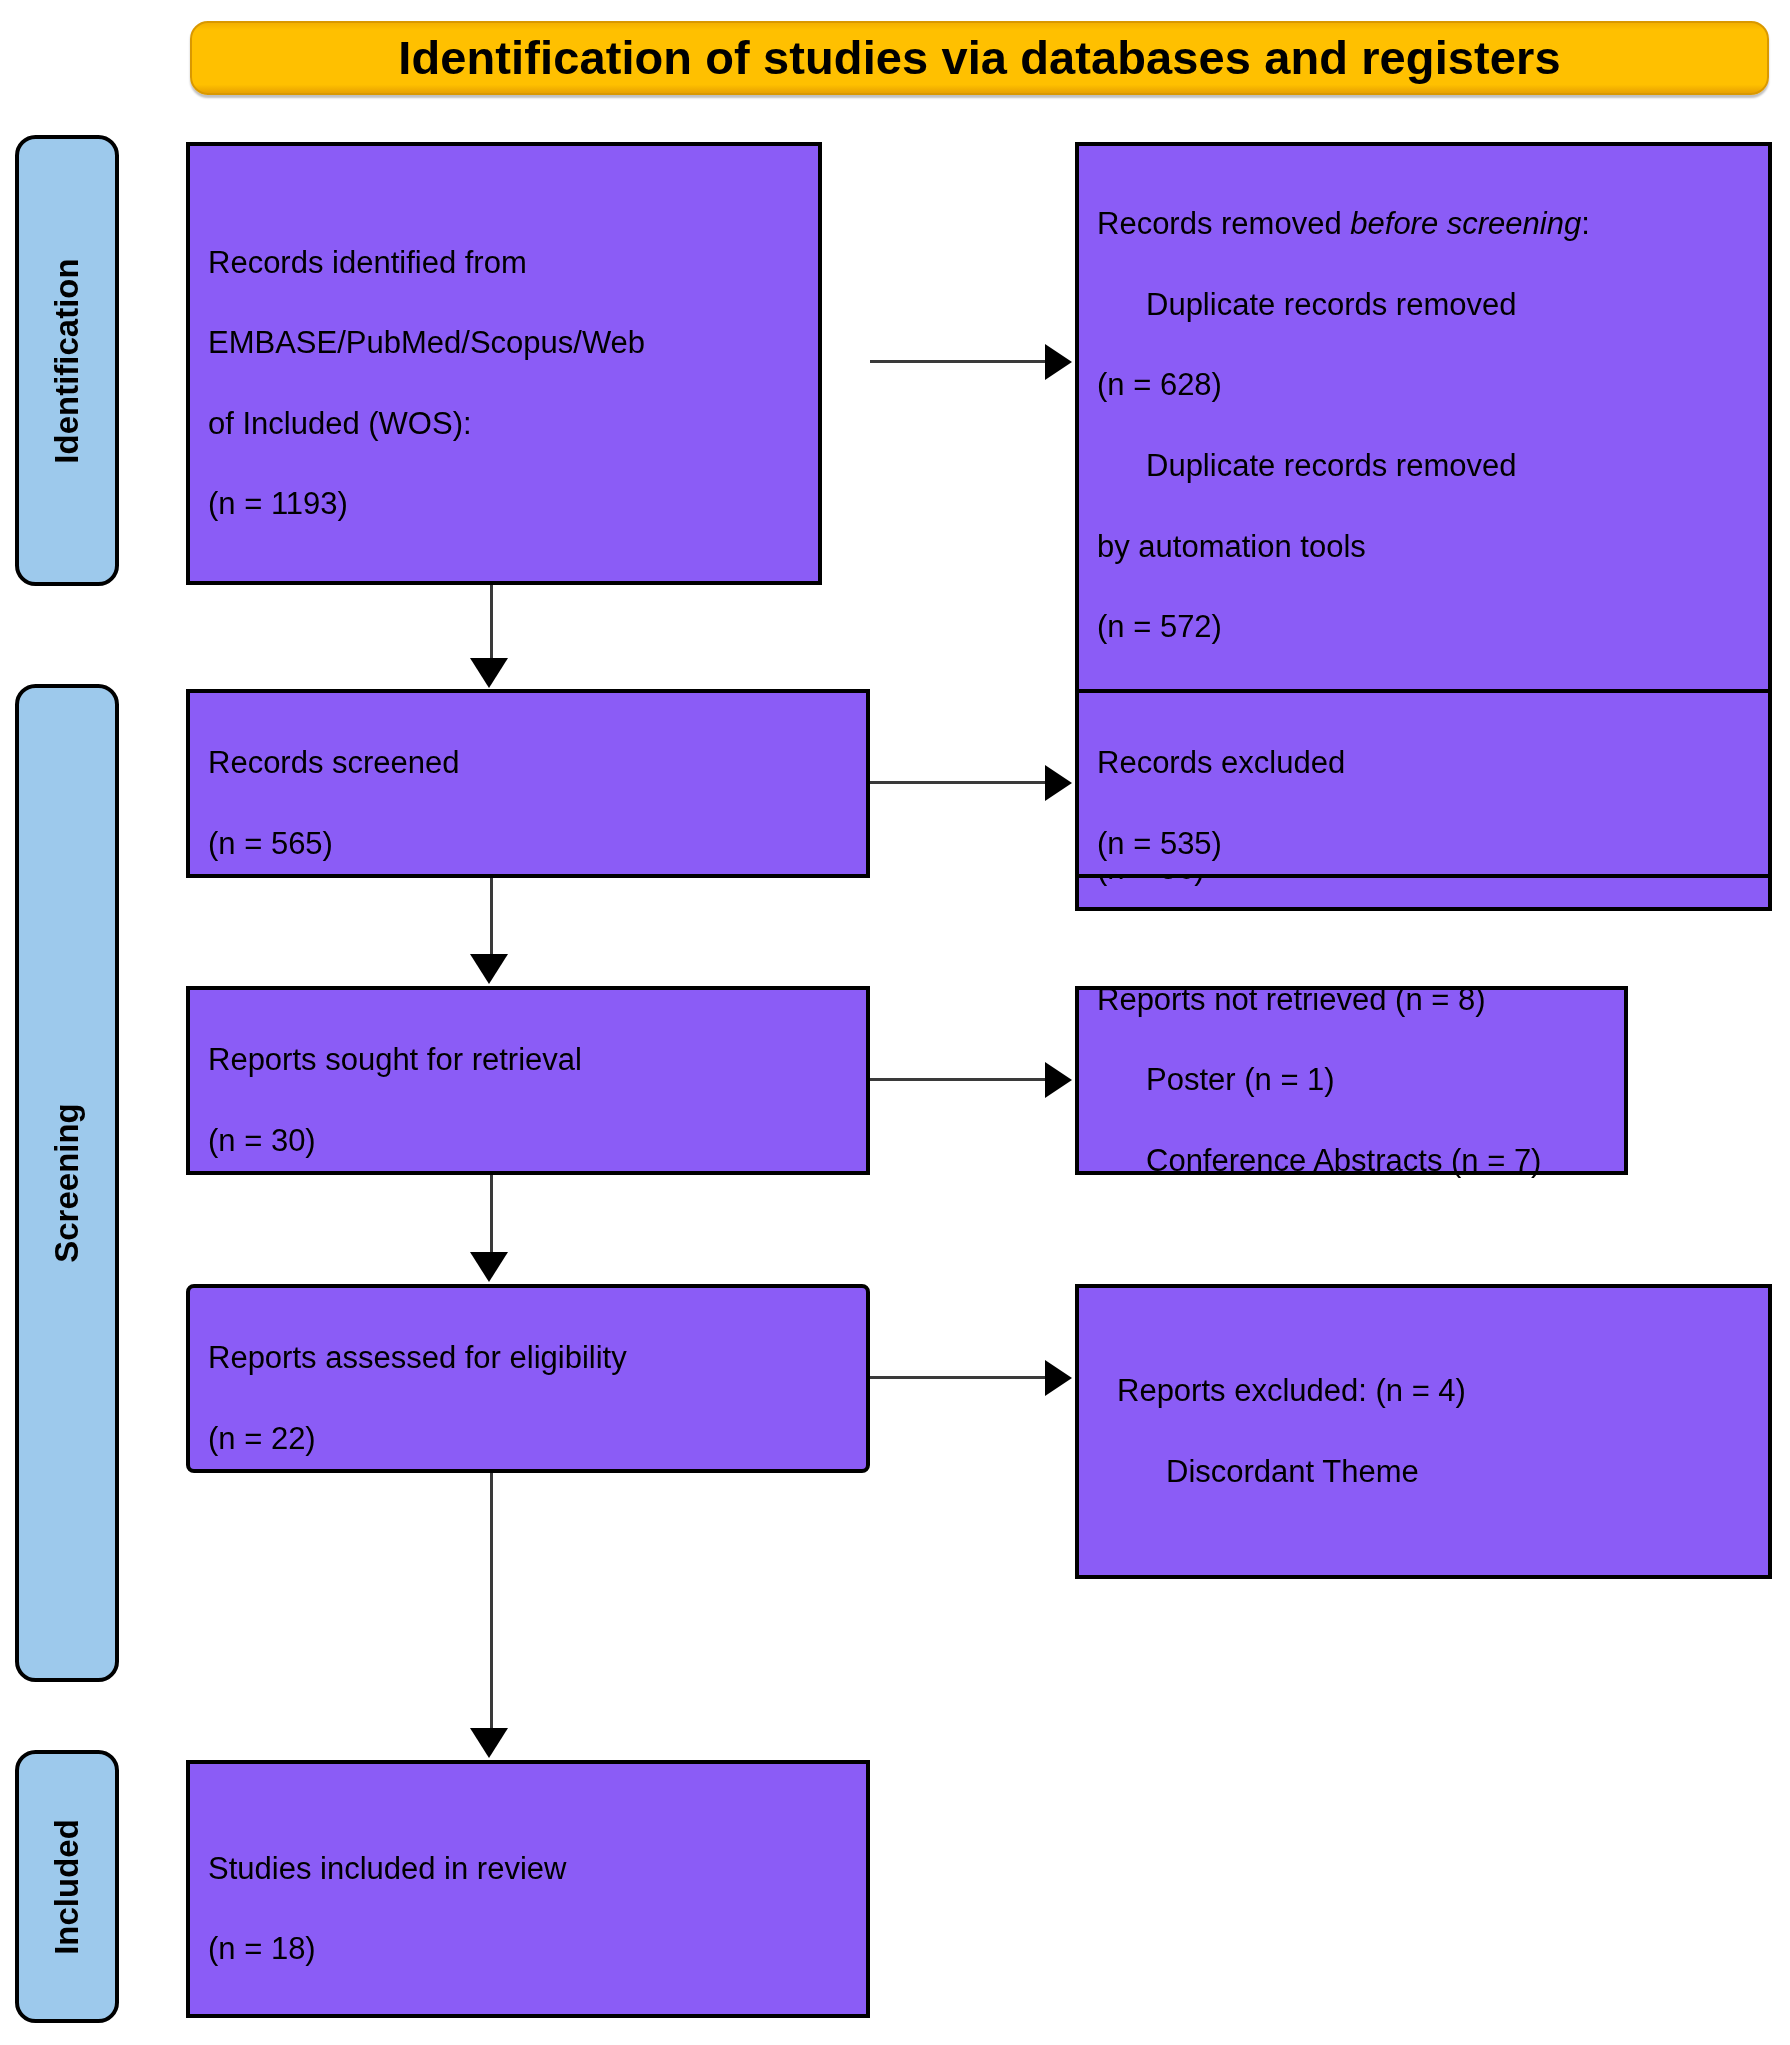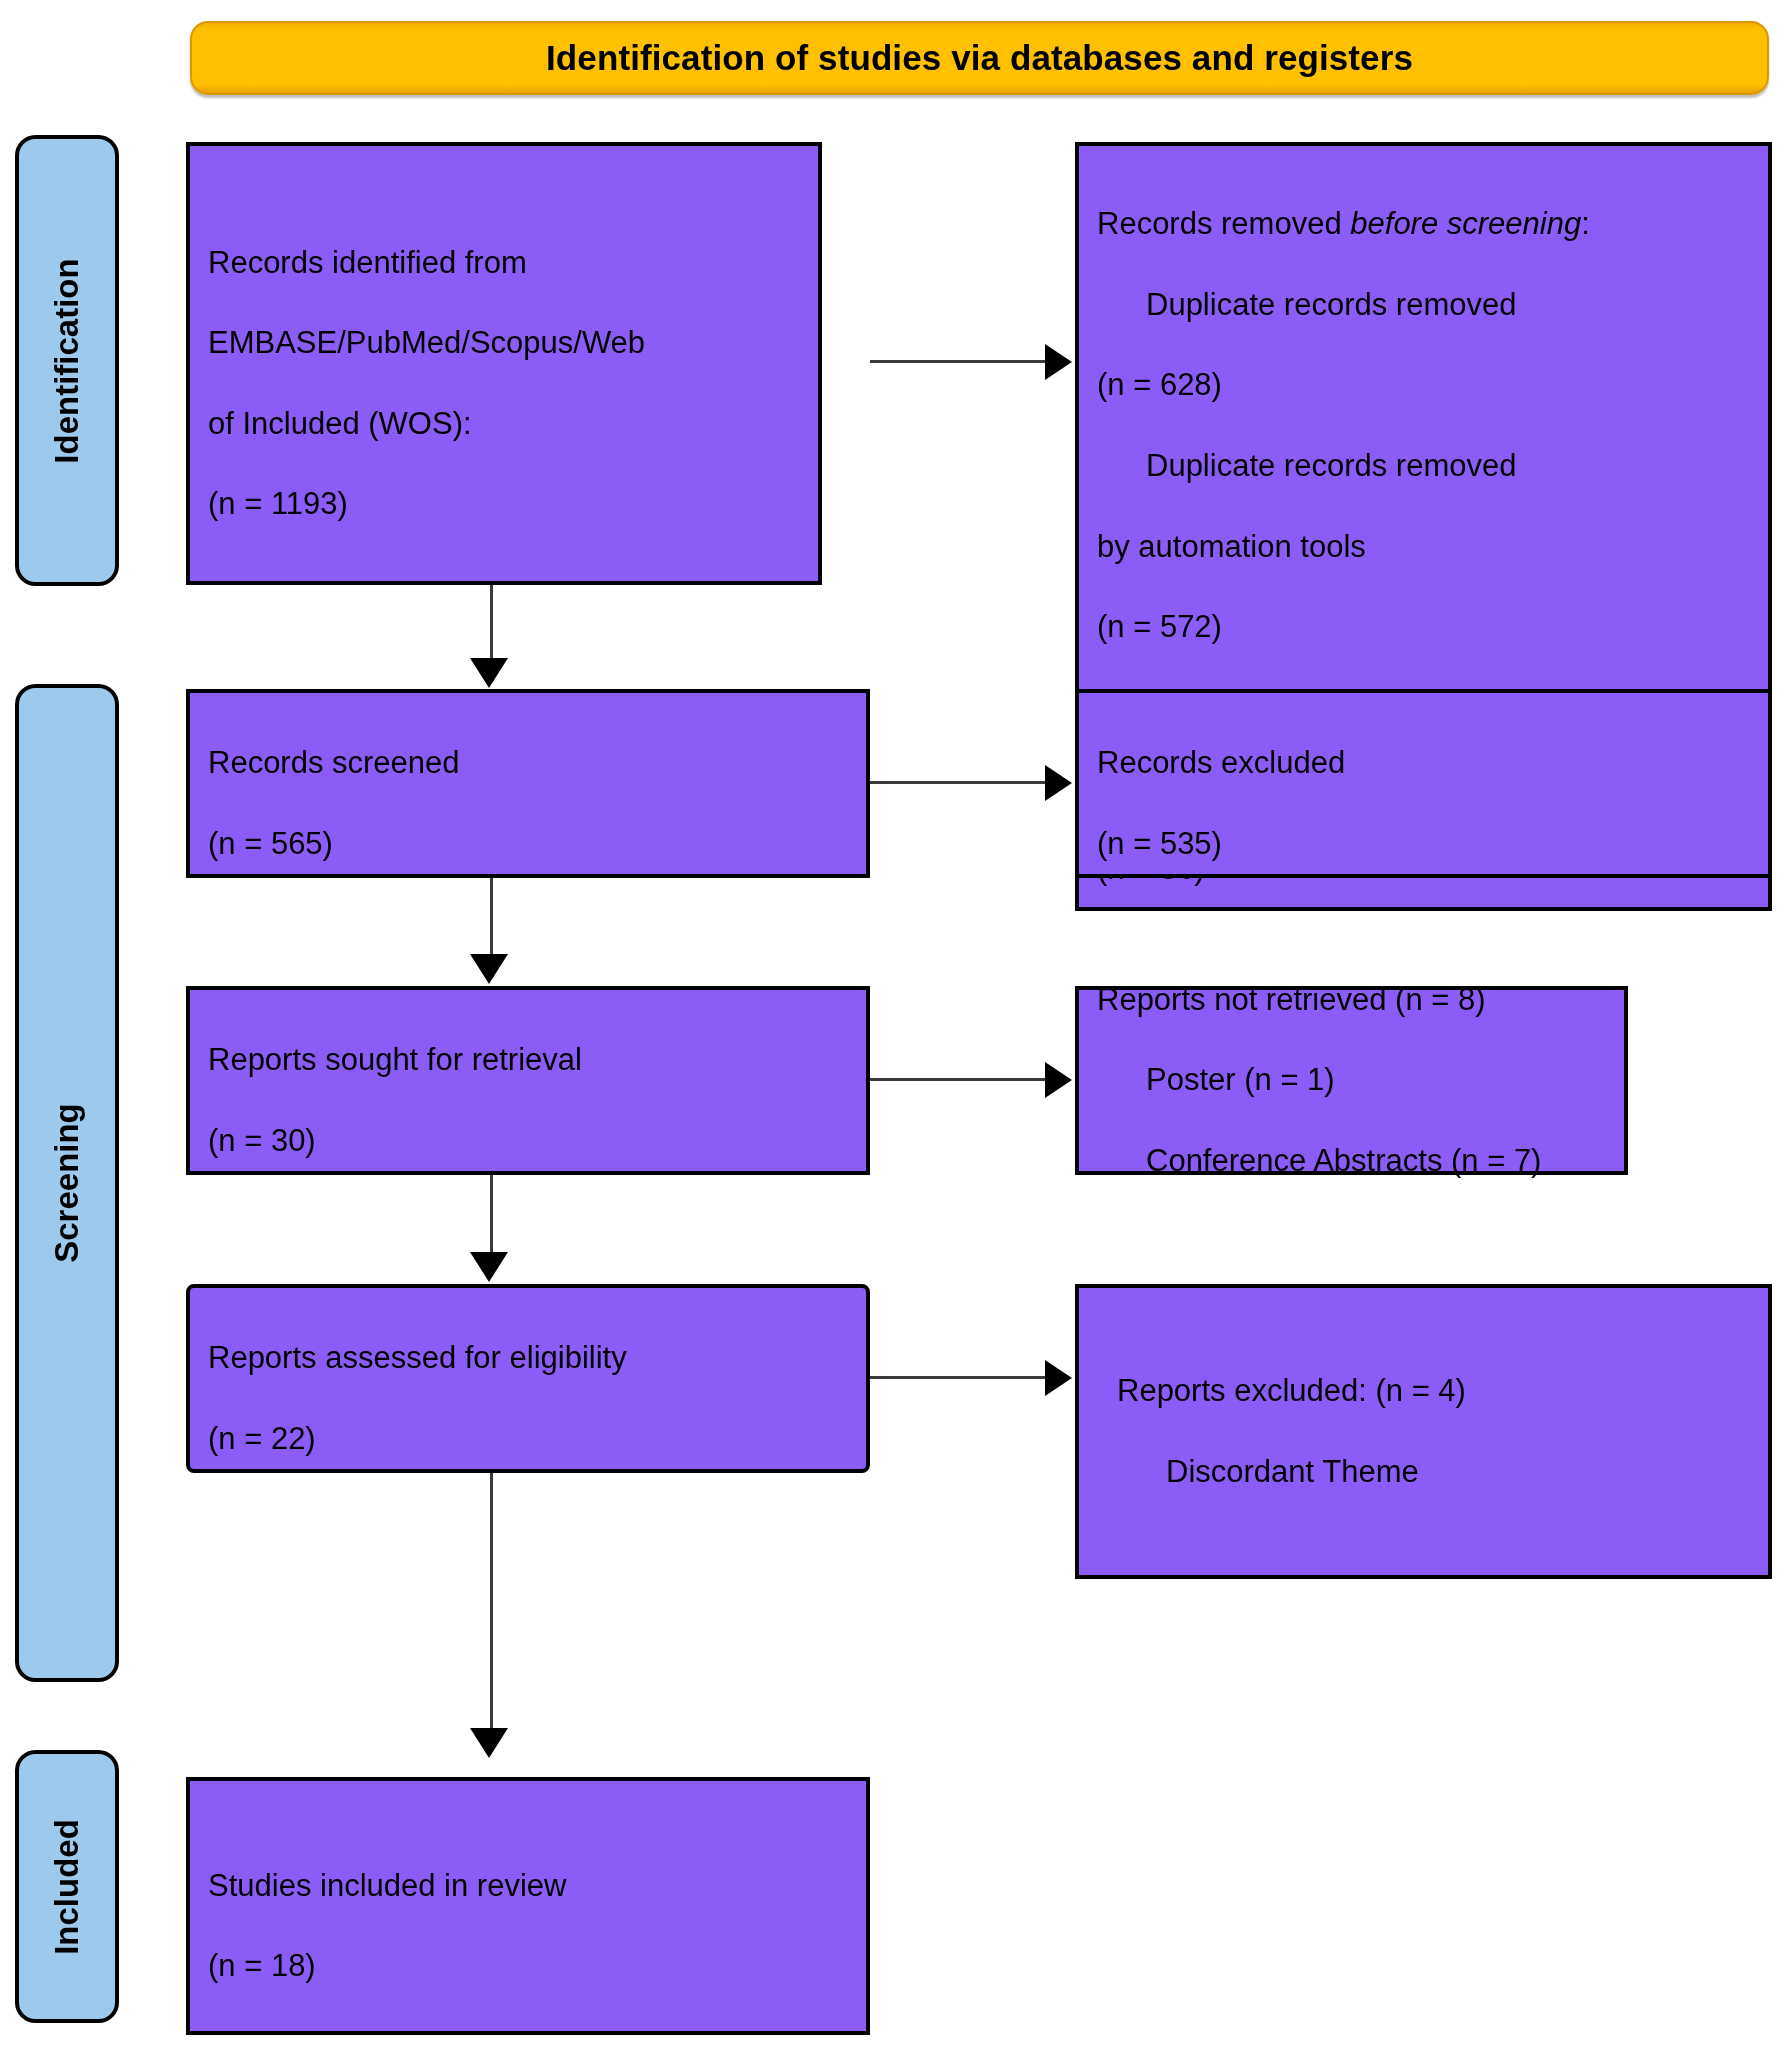--- a/index.html
+++ b/index.html
@@ -29,21 +29,21 @@
     background: linear-gradient(to bottom, #f3b000 0%, #ffc000 10%, #ffc000 88%, #e8a200 100%);
     border: 2.1px solid #d99800;
     border-radius: 18px;
     box-sizing: border-box;
     display: flex;
     align-items: center;
     justify-content: center;
     box-shadow: 0 2.1px 2.1px rgba(0,0,0,0.25);
   }
   .banner-title {
-    font-size: 35px;
+    font-size: 47px;
     font-weight: bold;
     color: #000000;
     letter-spacing: 0.1px;
     white-space: nowrap;
   }
 
   
   .phase {
     position: absolute;
     background: #9dc9ec;
@@ -83,21 +83,21 @@
     white-space: pre-line;
   }
   .box-text .em { font-style: italic; }
   .indent { display: block; padding-left: 49px; }
 
   
   #box-identified   { left: 186px; top: 142px;  width: 636px; height: 443px; }
   #box-screened     { left: 186px; top: 689px; width: 684px; height: 189px; }
   #box-sought       { left: 186px; top: 986px; width: 684px; height: 189px; }
   #box-assessed     { left: 186px; top: 1284px; width: 684px; height: 189px; border-radius: 8px; }
-  #box-included     { left: 186px; top: 1760px; width: 684px; height: 258px; margin-top: 17px; }
+  #box-included     { left: 186px; top: 1760px; width: 684px; height: 258px; }
 
   
   #box-removed      { left: 1075px; top: 142px;  width: 697px; height: 200px; }
   #box-excluded     { left: 1075px; top: 689px; width: 697px; height: 189px; }
   #box-notretrieved { left: 1075px; top: 986px; width: 553px; height: 189px; }
   #box-repexcluded  { left: 1075px; top: 1284px; width: 697px; height: 295px; padding-left: 20px; }
 
   
   #box-removed { height: auto; min-height: 200px; padding: 18px 0; }
 

